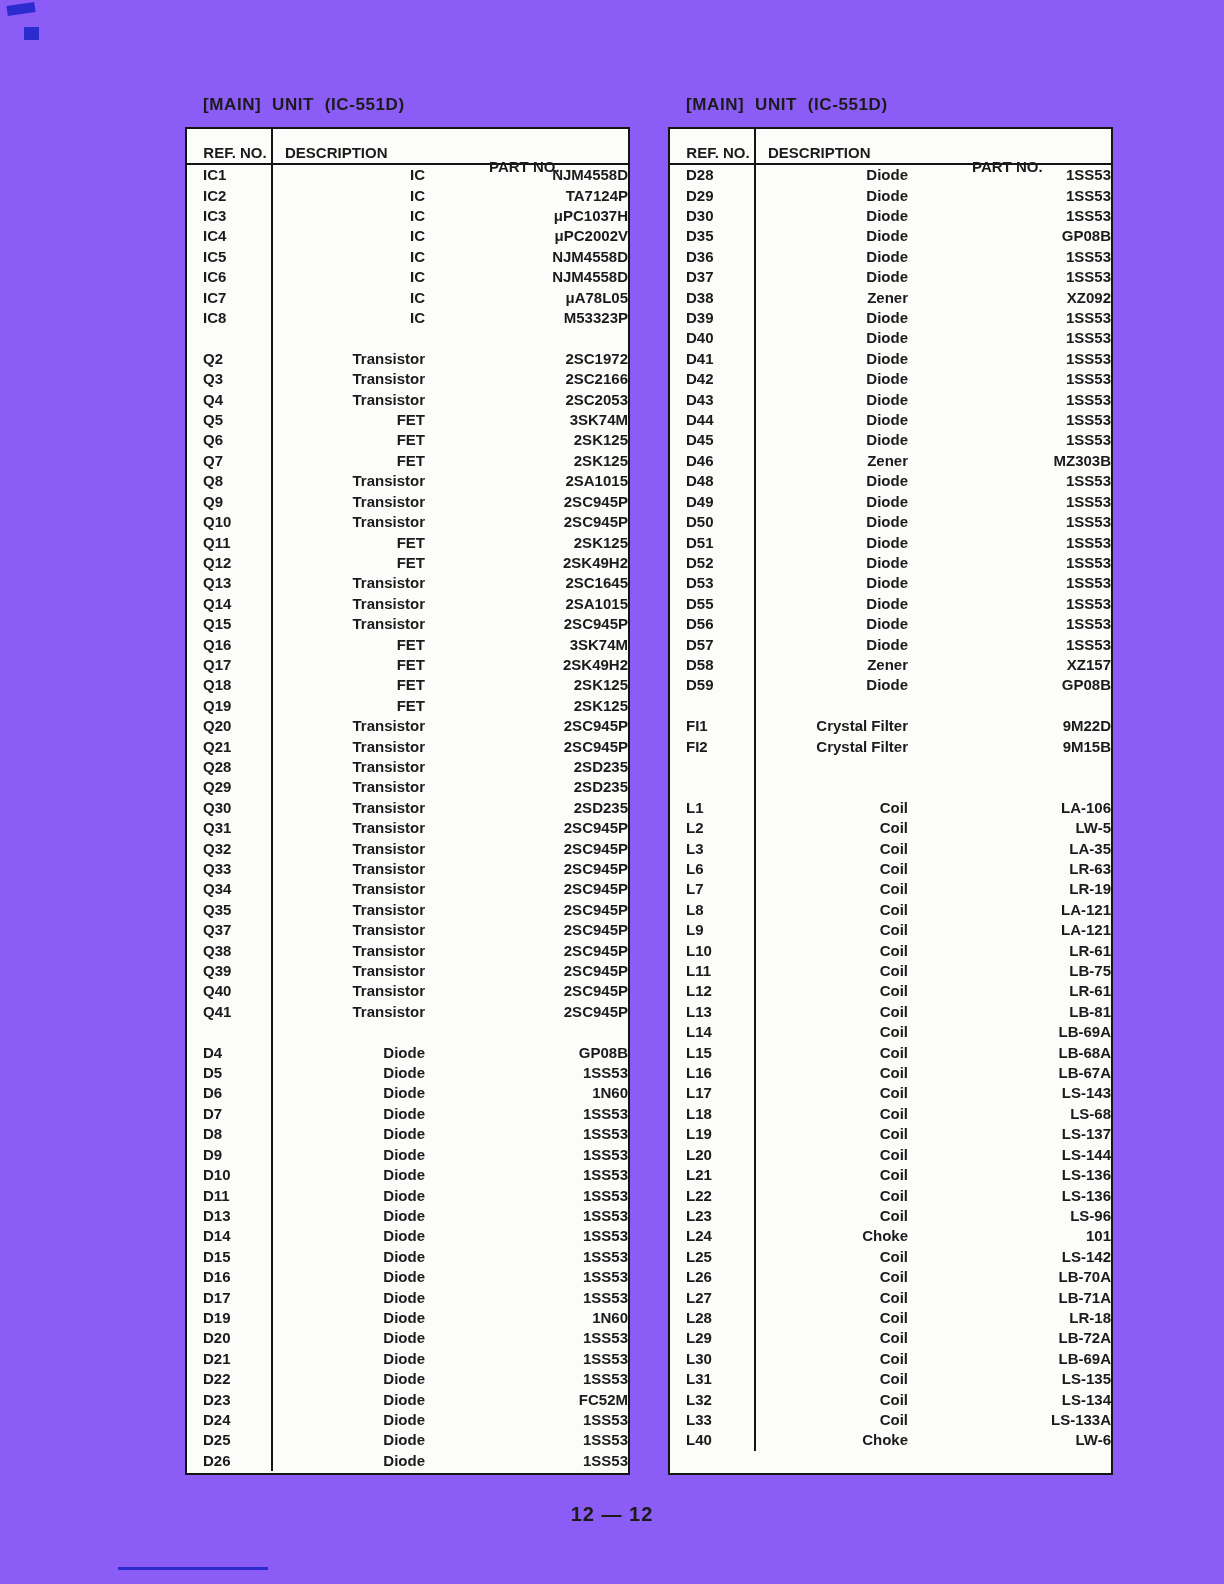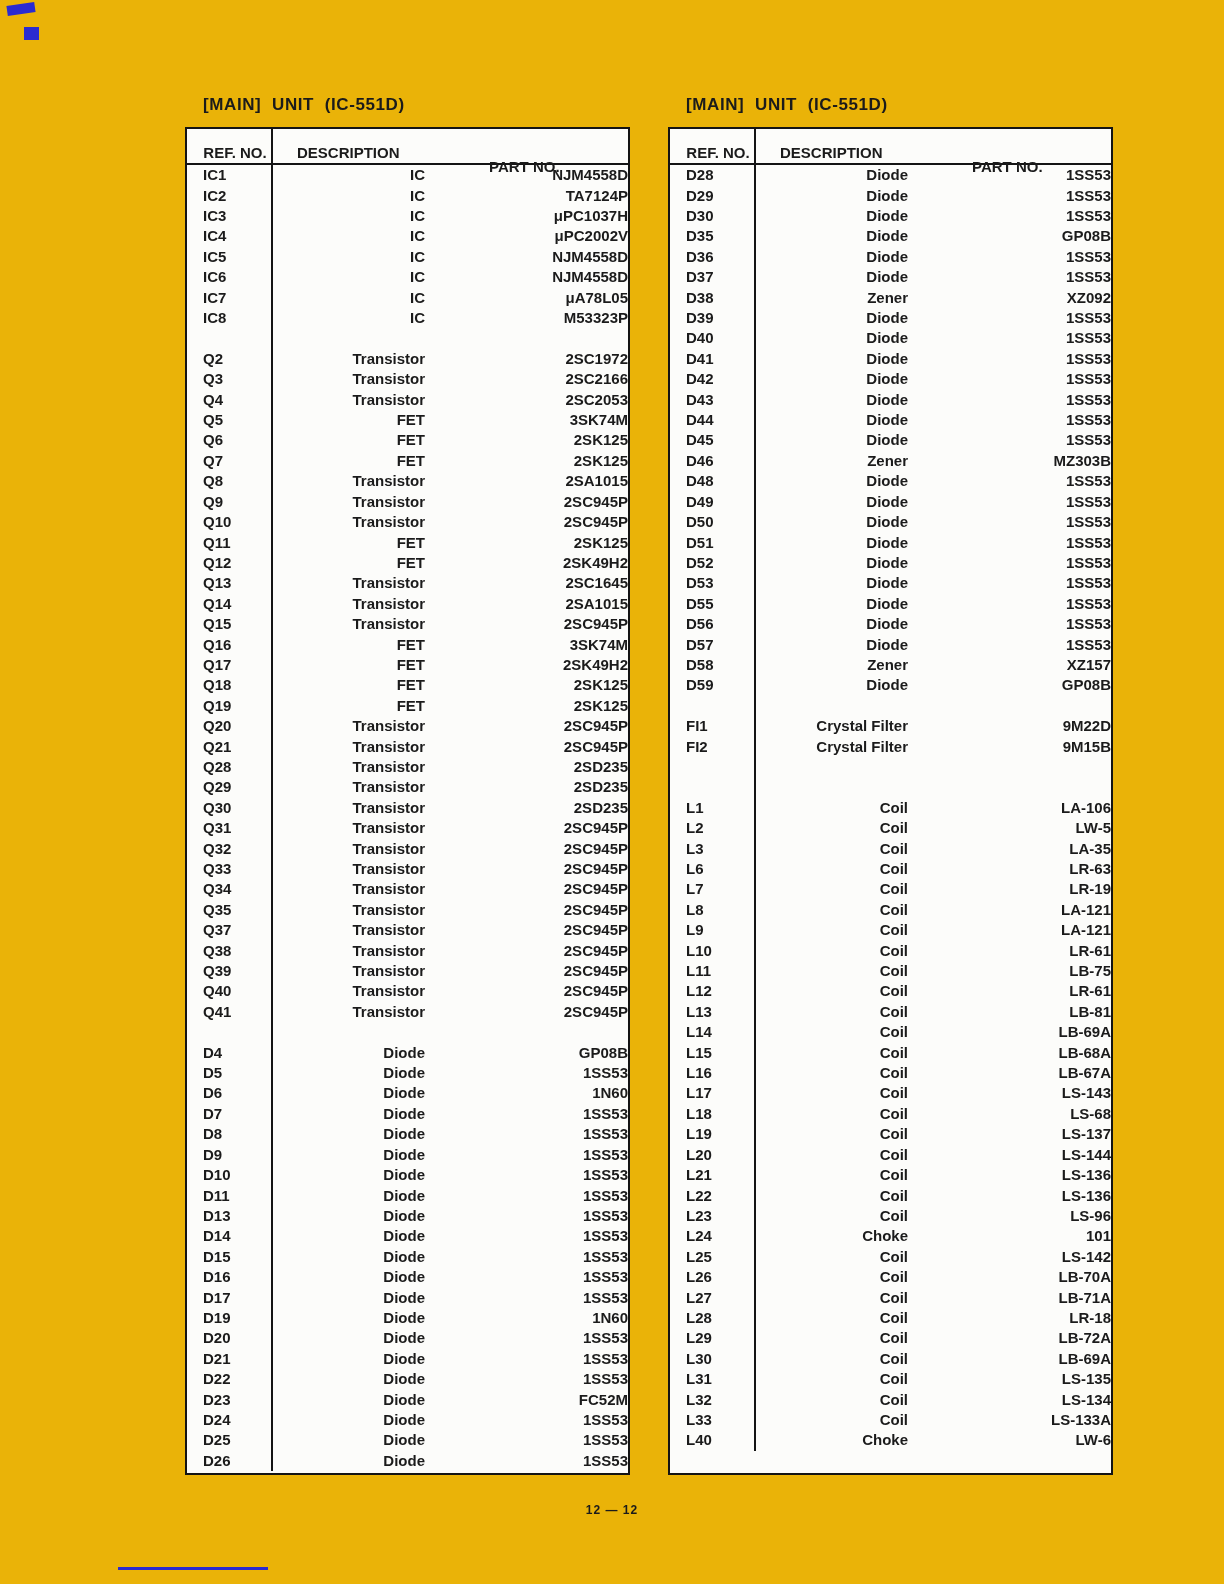--- a/index.html
+++ b/index.html
@@ -5,21 +5,21 @@
   html, body {
     margin: 0;
     padding: 0;
     background: #e8e8e8;
   }
   .page {
     position: relative;
     width: 1224px;
     height: 1584px;
     margin: 0 auto;
-    background: #eab308;
+    background: #8b5cf6;
     font-family: "Liberation Sans", sans-serif;
     font-weight: 700;
     color: #1b1b1b;
     overflow: hidden;
   }
   .content {
     position: absolute;
     top: 95px;
     left: 185px;
     display: flex;
@@ -50,21 +50,21 @@
   .thead .th.ref {
     text-align: center;
     border-right: 2.5px solid #141414;
     height: 100%;
     display: flex;
     align-items: center;
     justify-content: center;
     box-sizing: border-box;
     padding-left: 12px;
   }
-  .thead .th.desc { padding-left: 24px; }
+  .thead .th.desc { padding-left: 12px; }
   .thead .th.part { padding-left: 20px; margin-top: 29px; }
   .tbody { height: 1524px; text-align: right; }
   .tr {
     display: grid;
     grid-template-columns: 86px 152px 1fr;
     height: 20.42px;
     align-items: center;
     font-size: 15px;
     line-height: 20px;
   }
@@ -77,21 +77,21 @@
     box-sizing: border-box;
   }
   .td.desc { padding-left: 20px; white-space: nowrap; }
   .td.part { white-space: nowrap; }
   .footer {
     position: absolute;
     top: 1503px;
     left: 0;
     right: 0;
     text-align: center;
-    font-size: 12px;
+    font-size: 20px;
     letter-spacing: 1px;
   }
   .artifact { position: absolute; }
   .artifact-top1 {
     left: 7px; top: 4px; width: 28px; height: 10px;
     transform: rotate(-8deg);
   }
   .artifact-top2 {
     left: 24px; top: 27px; width: 15px; height: 13px;
   }

